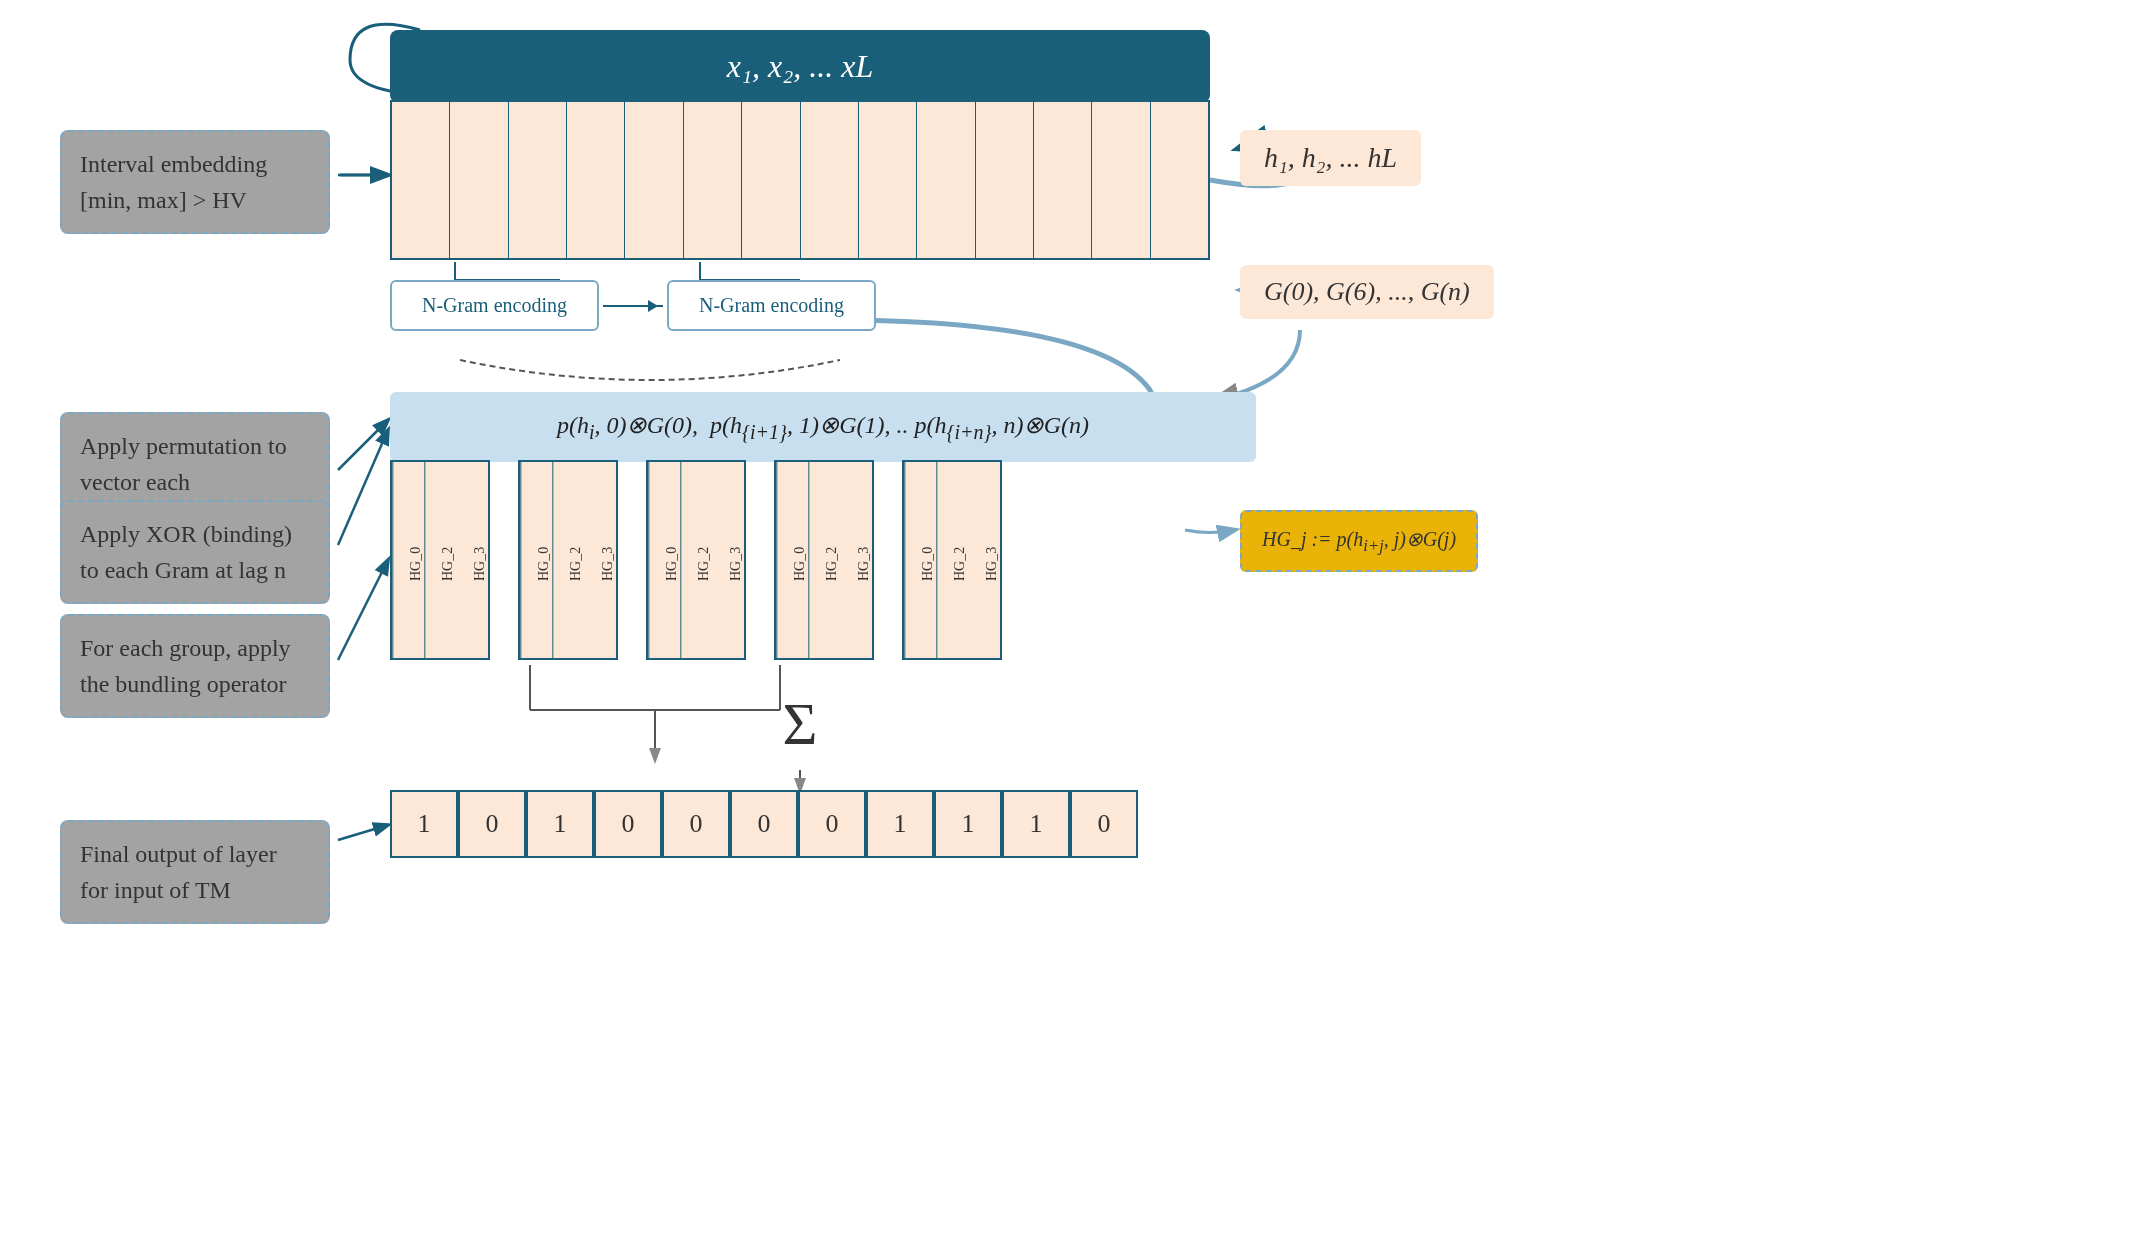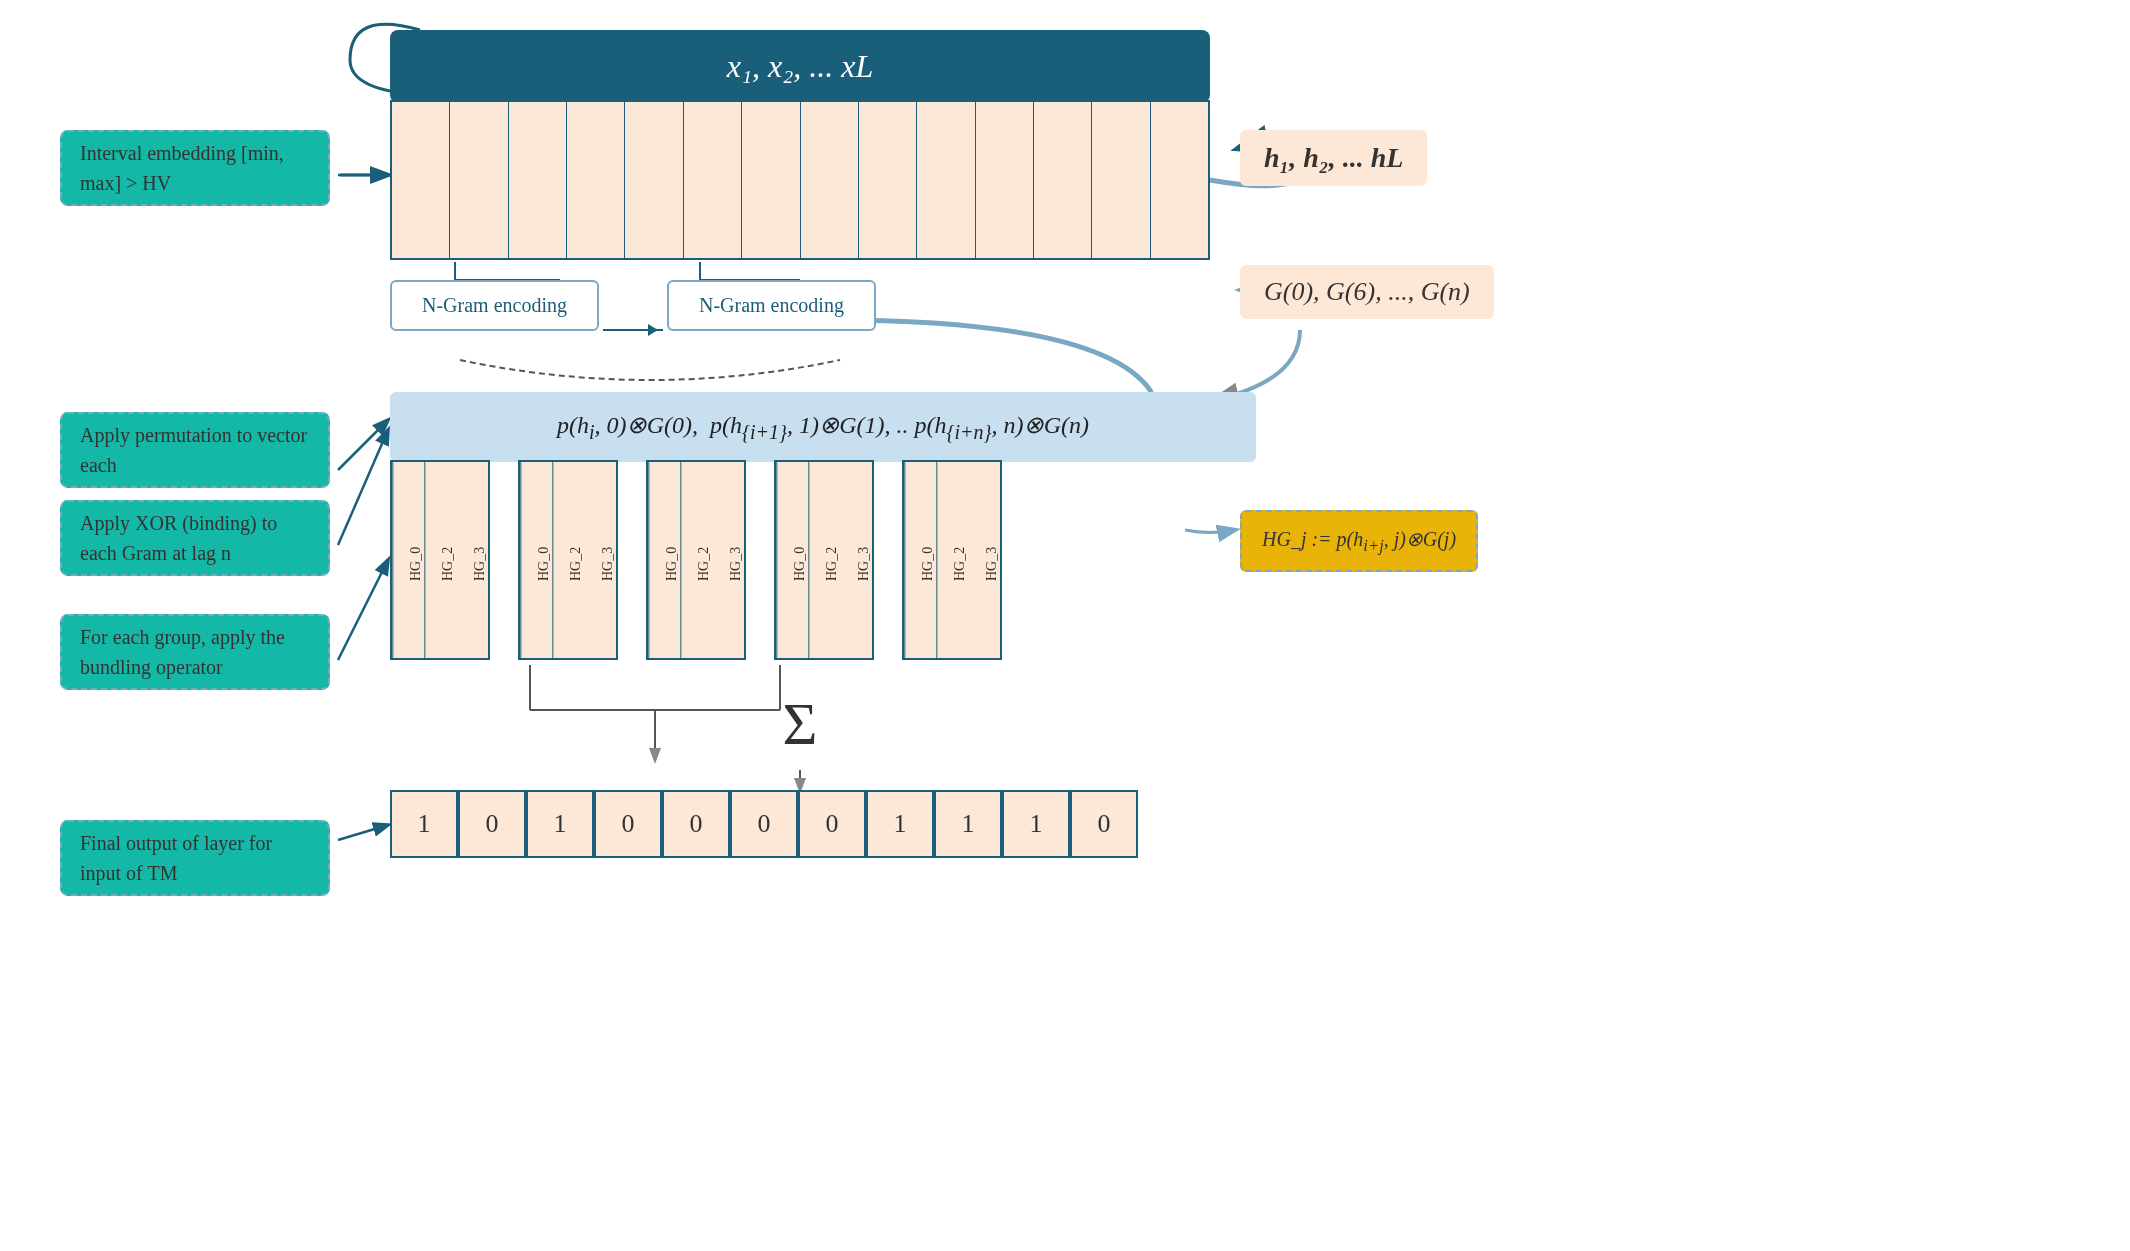--- a/index.html
+++ b/index.html
@@ -51,30 +51,29 @@
     .h-label {
       position: absolute;
       top: 130px;
       left: 1240px;
       background: #fde8d8;
       border-radius: 6px;
       padding: 12px 24px;
       font-size: 28px;
       font-style: italic;
       color: #333;
-      font-weight: bold;
     }
 
     
     .ngram-row {
       position: absolute;
       top: 280px;
       left: 390px;
       display: flex;
-      align-items: flex-end;
+      align-items: center;
       gap: 0;
     }
     .ngram-box {
       border: 2px solid #7aa8c4;
       border-radius: 6px;
       padding: 12px 30px;
       font-size: 20px;
       color: #1a5f7a;
       background: white;
     }
@@ -197,23 +196,23 @@
       justify-content: center;
       font-size: 26px;
       color: #333;
     }
 
     
     .side-label {
       position: absolute;
       border: 2px dashed #7aa8c4;
       border-radius: 8px;
-      background: #14b8a6;
-      padding: 6px 18px;
-      font-size: 20px;
+      background: #a3a3a3;
+      padding: 14px 18px;
+      font-size: 24px;
       color: #333;
       width: 270px;
       line-height: 1.5;
     }
 
     
     .svg-overlay {
       position: absolute;
       top: 0; left: 0;
       width: 2130px;

